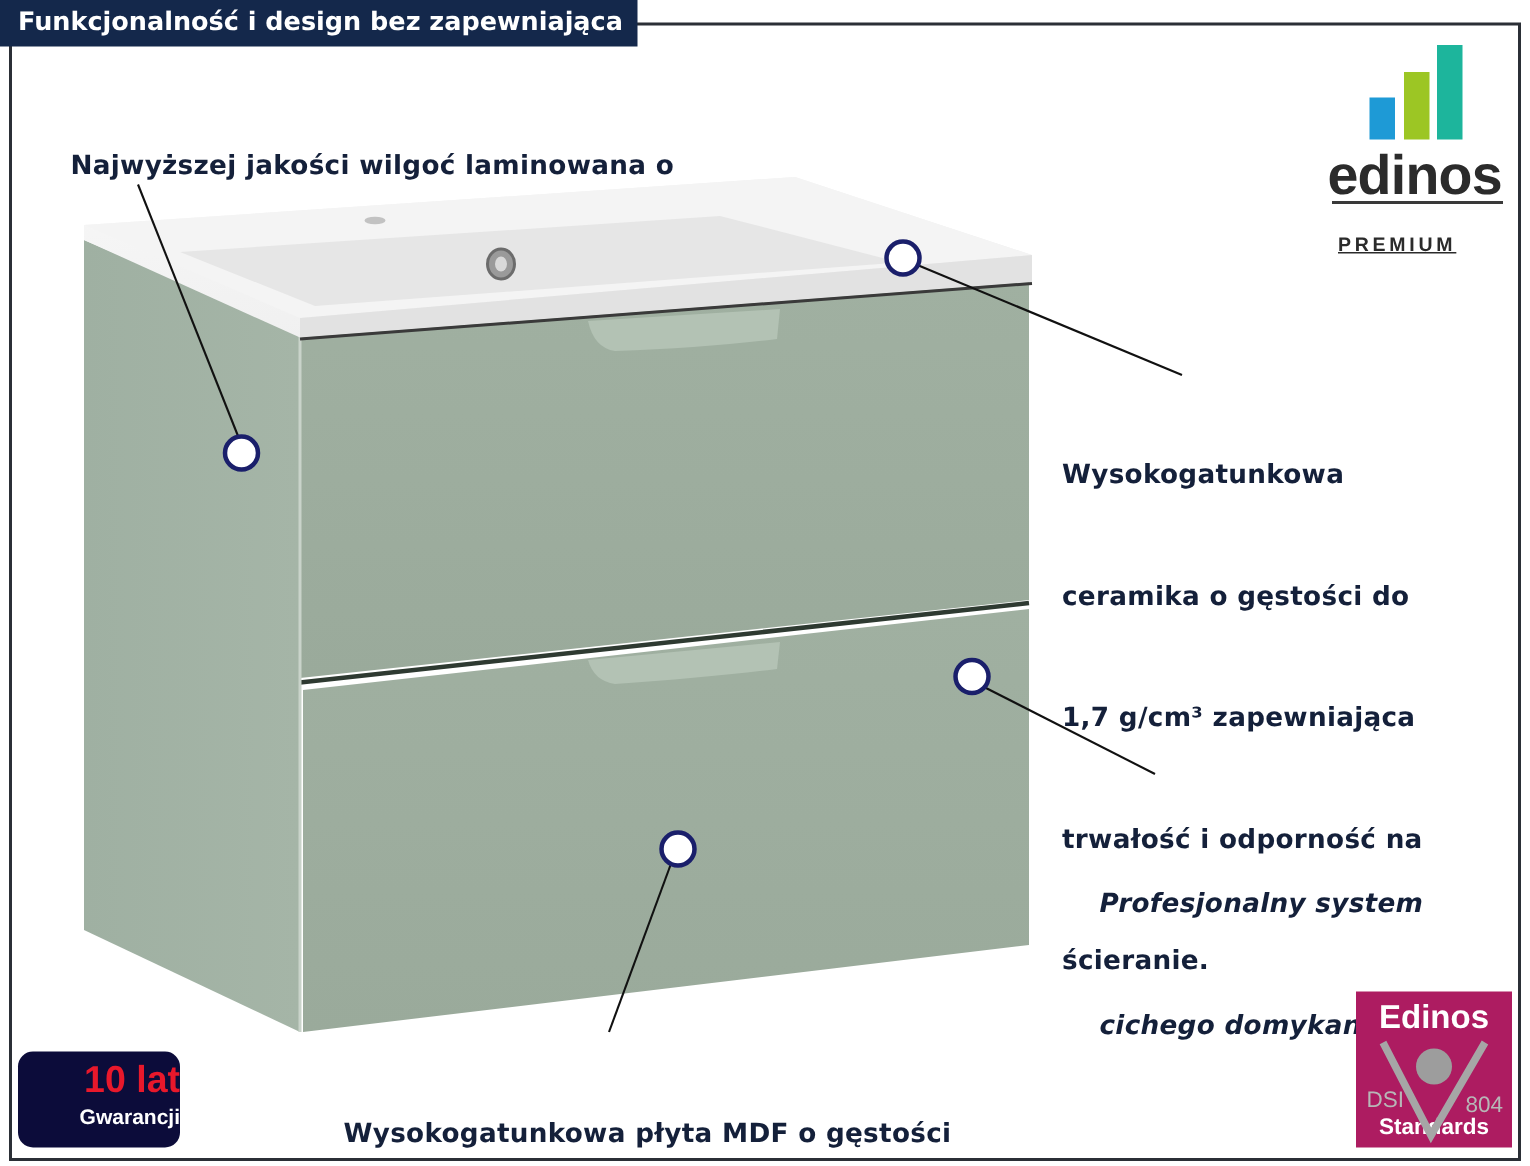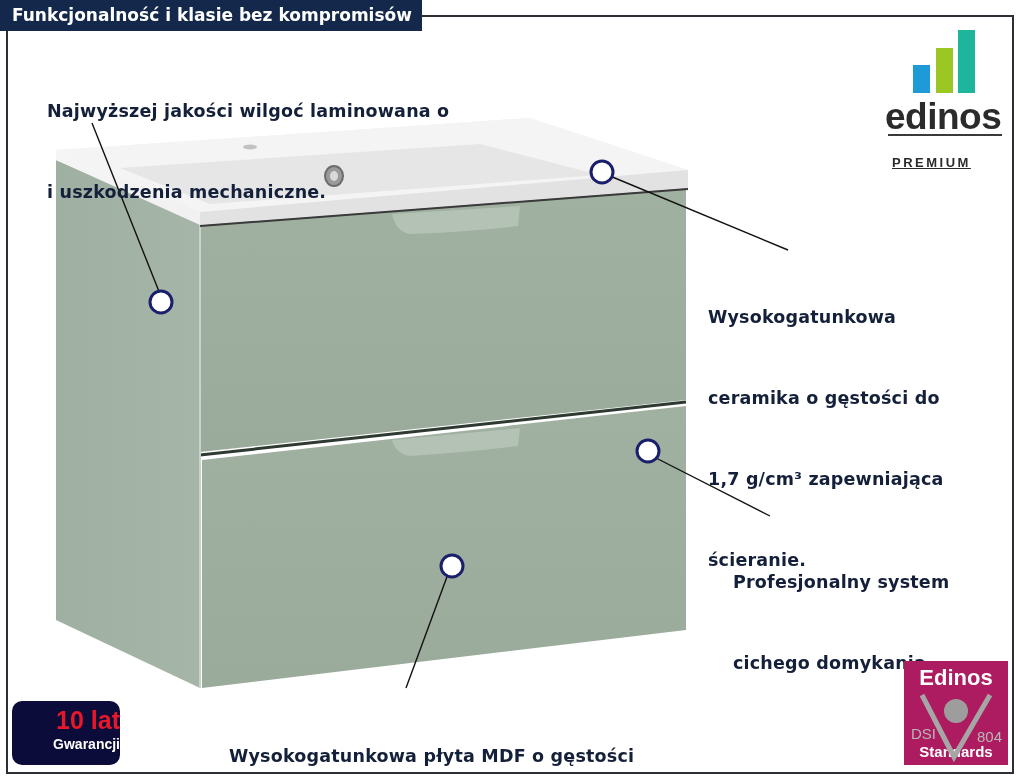--- a/index.html
+++ b/index.html
@@ -74,35 +74,35 @@
   <rect x="913" y="65" width="17" height="28" fill="#1e9ad6"></rect>
   <rect x="936" y="48" width="17" height="45" fill="#9cc624"></rect>
   <rect x="958" y="30" width="17" height="63" fill="#1db59c"></rect>
 
   <g transform="translate(904,661)">
     <polyline points="18,34 50,96 86,34" fill="none" stroke="#a6a6a6" stroke-width="5"></polyline>
     <circle cx="52" cy="50" r="12" fill="#9d9d9d"></circle>
   </g>
 </svg>
 
-<div class="banner">Funkcjonalność i klasie bez kompromisów</div>
+<div class="banner">Funkcjonalność i design bez zapewniająca</div>
 
 <div class="txt" style="left:47px; top:44px;">
   <div>Najwyższej jakości wilgoć laminowana o</div>
-  <div>i uszkodzenia mechaniczne.</div>
 </div>
 
 <div class="txt" style="left:708px; top:250px;">
   <div>Wysokogatunkowa</div>
   <div>ceramika o gęstości do</div>
   <div>1,7 g/cm³ zapewniająca</div>
+  <div>trwałość i odporność na</div>
   <div>ścieranie.</div>
 </div>
 
-<div class="txt" style="left:733px; top:515px;">
+<div class="txt" style="left:733px; top:536px;font-style:italic;">
   <div>Profesjonalny system</div>
   <div>cichego domykania.</div>
 </div>
 
 <div class="txt" style="left:229px; top:689px;">
   <div>Wysokogatunkowa płyta MDF o gęstości</div>
   
   
 </div>
 

